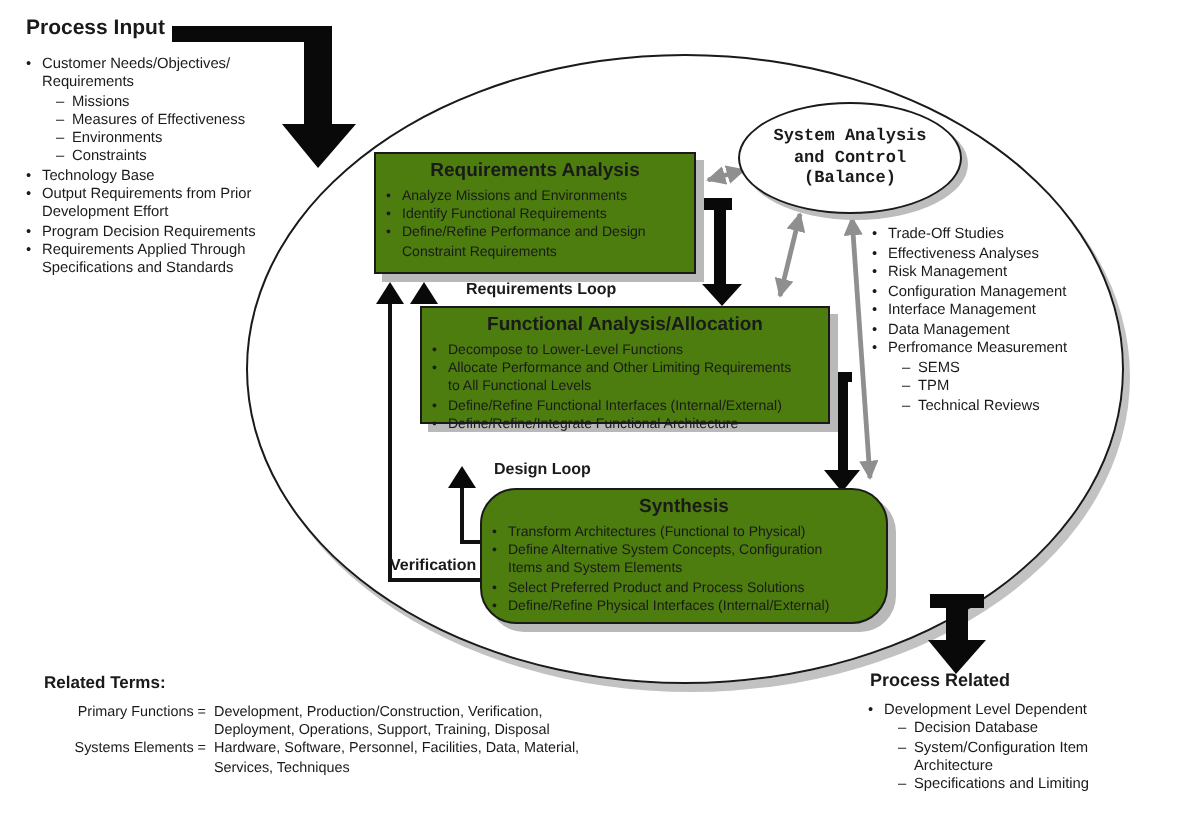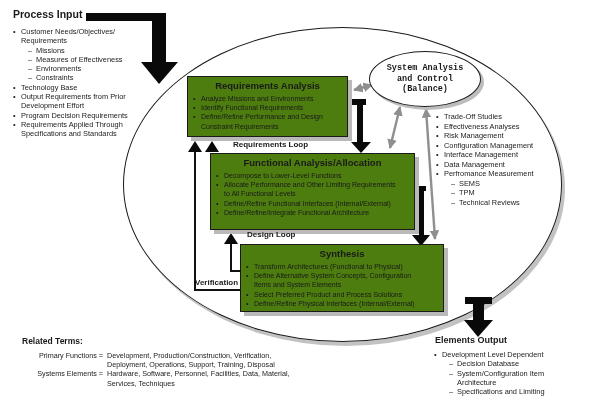--- a/index.html
+++ b/index.html
@@ -10,22 +10,22 @@
     border:1.6px solid #1a1a1a;border-radius:50%;box-shadow:3px 4px 0 #c2c2c2;}
   .small-ellipse{position:absolute;left:369px;top:51px;width:110px;height:54px;background:#fff;
     border:1.6px solid #1a1a1a;border-radius:50%;box-shadow:3px 3px 0 #bdbdbd;
     display:flex;align-items:center;justify-content:center;text-align:center;
     font-weight:bold;font-size:8.5px;line-height:10.5px;white-space:pre-line;font-family:Liberation Mono, monospace;}
   svg.arrows{position:absolute;left:0;top:0;pointer-events:none;}
   
   .sebox{position:absolute;background:#4d7c0f;border:1.5px solid #1a1a1a;box-shadow:4px 4px 0 #b9b9b9;box-sizing:border-box;}
   .sebox .ttl{font-weight:bold;font-size:9.5px;text-align:center;margin:3px 2px 2px;}
   .box-req{left:187px;top:76px;width:161px;height:61px;}
-  .box-func{left:210px;top:153px;width:205px;height:77px;}
-  .box-syn{left:240px;top:244px;width:204px;height:68px;}
+  .box-func{left:210px;top:153px;width:205px;height:59px;}
+  .box-syn{left:240px;top:244px;width:204px;height:68px;border-radius:18px;}
   .sebox .list{padding:1px 3px 0 5px;font-size:7px;line-height:9.2px;}
   
   .row{display:flex;}
   .marker{flex:0 0 8px;width:8px;}
   .txt{white-space:pre-line;flex:1;}
   .sub{padding-left:15px;}
   
   .loop-label{position:absolute;font-weight:bold;font-size:8px;background:transparent;}
   .lbl-reqloop{left:233px;top:140px;}
   .lbl-design{left:247px;top:230px;}
@@ -284,21 +284,21 @@
         </div>
         <div class="rt-row">
           <span class="rt-term">Systems Elements =</span>
           <span class="rt-def">Hardware, Software, Personnel, Facilities, Data, Material,
 Services, Techniques</span>
         </div>
       </div>
   </div>
 
   <div class="po">
-    <div class="hdr">Elements Output</div>
+    <div class="hdr">Process Related</div>
     <div class="list">
         <div class="row">
           <span class="marker">•</span>
           <span class="txt">Development Level Dependent</span>
         </div>
         <div class="row sub">
           <span class="marker">–</span>
           <span class="txt">Decision Database</span>
         </div>
         <div class="row sub">

